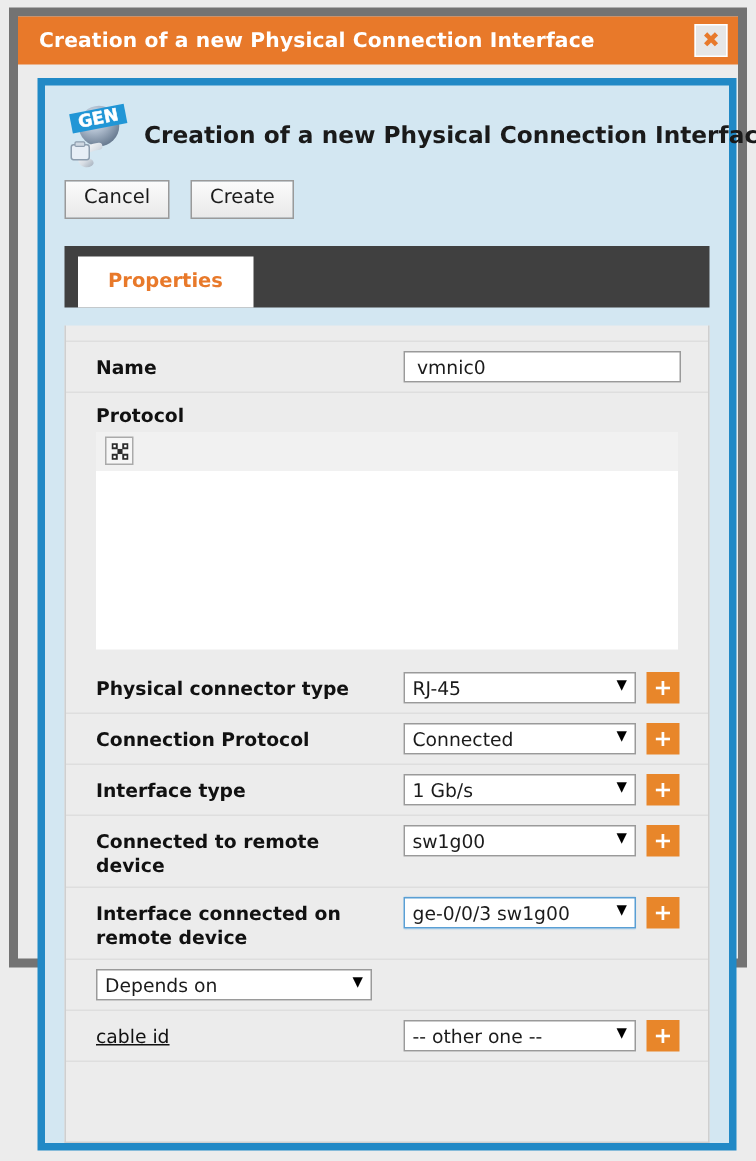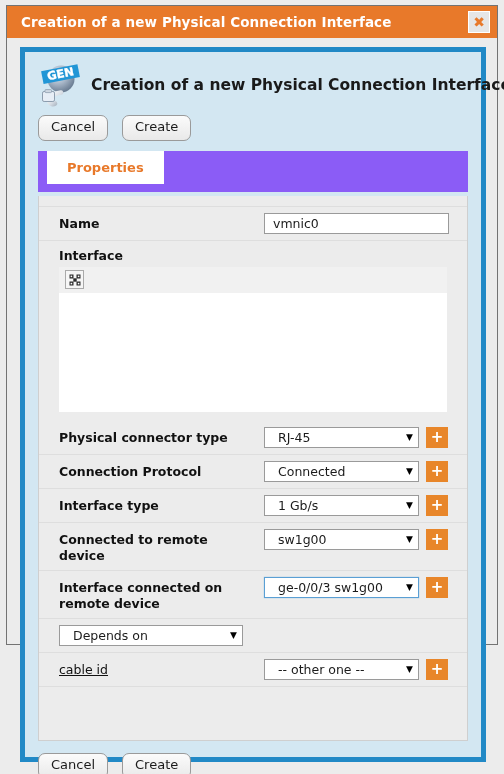--- a/index.html
+++ b/index.html
@@ -15,21 +15,21 @@
   }
 
   
   .window {
     position: absolute;
     left: 6px;
     top: 5px;
     width: 492px;
     height: 640px;
     background: #ececec;
-    border: 1px solid #737373;
+    border: 6px solid #737373;
     box-sizing: border-box;
   }
 
   .titlebar {
     position: relative;
     height: 32px;
     background: #e8792a;
     display: flex;
     align-items: center;
     padding: 0 6px 0 14px;
@@ -105,36 +105,36 @@
 
   
   .btnbar {
     padding: 8px 0 6px 13px;
     display: flex;
     gap: 14px;
   }
   .btn {
     background: linear-gradient(#fbfbfb, #e9e9e9);
     border: 1px solid #9a9a9a;
-    border-radius: 7px;
+    border-radius: 0;
     font-family: "DejaVu Sans", "Liberation Sans", sans-serif;
     font-size: 13px;
     color: #1b1b1b;
     padding: 3px 12px 4px 12px;
     cursor: pointer;
     line-height: 1.3;
   }
 
   
   .tabstrip {
-    margin: 4px 13px;
-    background: #8b5cf6;
+    margin: 12px 13px;
+    background: #404040;
     height: 41px;
     display: flex;
-    align-items: flex-start;
+    align-items: flex-end;
     padding-left: 9px;
     box-sizing: border-box;
   }
   .tab {
     background: #ffffff;
     color: #e8792a;
     font-size: 13px;
     font-weight: bold;
     padding: 9px 20px 9px 20px;
     cursor: pointer;
@@ -237,21 +237,21 @@
     position: relative;
     width: 155px;
     height: 21px;
     background: #ffffff;
     border: 1px solid #9a9a9a;
     box-sizing: border-box;
     font-size: 12.5px;
     color: #1b1b1b;
     display: flex;
     align-items: center;
-    padding-left: 13px;
+    padding-left: 5px;
     cursor: pointer;
     white-space: nowrap;
     overflow: hidden;
   }
   .sel.wide { width: 184px; }
   .sel.focused { border: 1px solid #5a9fd4; box-shadow: 0 0 1px #7fb5de; }
   .sel .caret {
     position: absolute;
     right: 5px;
     top: 50%;
@@ -335,21 +335,21 @@
       <div class="formbody">
 
         <div class="row">
           <div class="label">Name</div>
           <div class="control">
             <input class="txtinput" type="text" value="vmnic0" style="">
           </div>
         </div>
 
 
-        <div class="comments-label">Interface</div>
+        <div class="comments-label">Protocol</div>
 
         <div class="editor">
           <div class="editor-toolbar">
             <div class="editor-tool-btn">
               <svg width="12" height="12" viewBox="0 0 12 12" xmlns="http://www.w3.org/2000/svg">
                 <rect x="0.5" y="0.5" width="4" height="4" fill="#2b2b2b"></rect>
                 <rect x="7.5" y="0.5" width="4" height="4" fill="#2b2b2b"></rect>
                 <rect x="0.5" y="7.5" width="4" height="4" fill="#2b2b2b"></rect>
                 <rect x="7.5" y="7.5" width="4" height="4" fill="#2b2b2b"></rect>
                 <rect x="4.3" y="4.3" width="3.4" height="3.4" fill="#2b2b2b"></rect>

